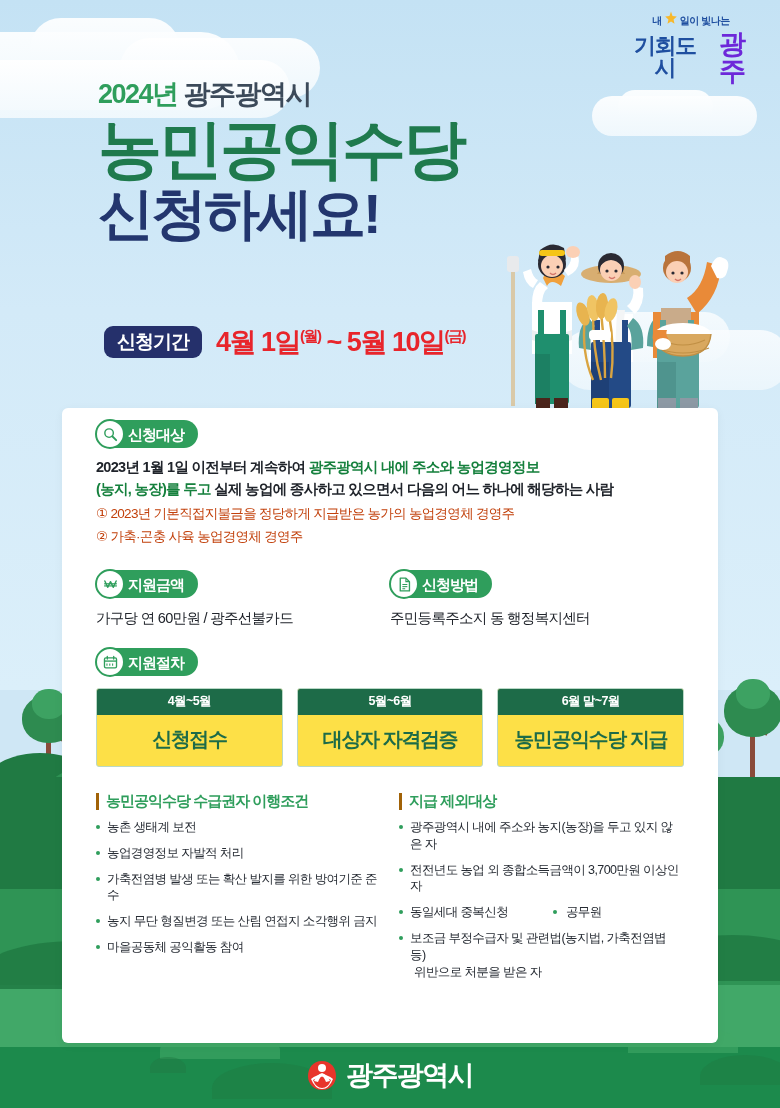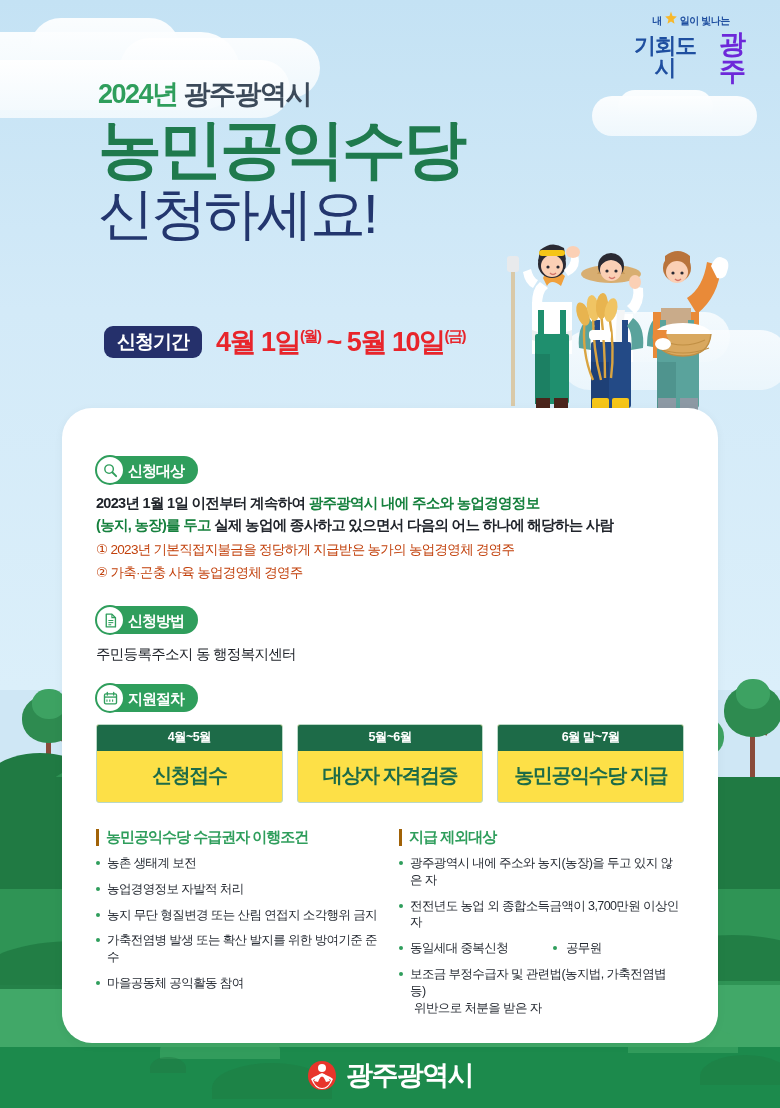--- a/index.html
+++ b/index.html
@@ -61,44 +61,44 @@
   
   .headline{ position:absolute; left:98px; top:80px; width:520px; }
   .hl-line1{ font-size:27px; font-weight:bold; letter-spacing:-1.5px; line-height:1.1; }
   .hl-line1 .year{ color:#2f9e5c; }
   .hl-line1 .city{ color:#3c4a5a; }
   .hl-big{
     margin-top:6px; font-size:64px; font-weight:bold; color:#1f7a4d;
     letter-spacing:-3px; line-height:1.05; white-space:nowrap;
   }
   .hl-big2{
-    margin-top:2px; font-size:56px; font-weight:normal; color:#23366e;
+    margin-top:2px; font-size:56px; font-weight:bold; color:#23366e;
     letter-spacing:-3px; line-height:1.05; white-space:nowrap;
   }
 
   .period{ position:absolute; left:104px; top:326px; display:flex; align-items:center; gap:14px; }
   .period-badge{
     background:#25306b; color:#ffffff; font-size:19px; font-weight:bold;
     padding:6px 13px 7px; border-radius:9px; letter-spacing:-1px; line-height:1;
   }
   .period-date{
     color:#e8252b; font-size:27px; font-weight:bold; letter-spacing:-1.5px; line-height:1;
     white-space:nowrap;
   }
   .period-date sup{ font-size:15px; vertical-align:super; }
 
   
   .farmers{ position:absolute; left:505px; top:222px; width:275px; height:190px; }
 
   
   .card{
     position:absolute; left:62px; top:408px; width:656px; height:635px;
-    background:#ffffff; border-radius:30px;
+    background:#ffffff; border-radius:6px;
     box-shadow:0 2px 10px rgba(0,0,0,.05);
-    padding:48px 34px 0;
+    padding:12px 34px 0;
   }
 
   .pill{
     display:inline-flex; align-items:center; height:28px;
     background:#2f9e5c; border-radius:999px; padding-right:14px;
     position:relative; padding-left:32px;
   }
   .pill .pill-icon{
     position:absolute; left:-1px; top:-1px; width:30px; height:30px;
     background:#ffffff; border:2px solid #2f9e5c; border-radius:50%;
@@ -367,20 +367,33 @@
       </div>
       <div class="rich">
         <span class="hl">(농지, 농장)를 두고</span><span> 실제 농업에 종사하고 있으면서 다음의 어느 하나에 해당하는 사람</span>
       </div>
       <div class="list-num">① 2023년 기본직접지불금을 정당하게 지급받은 농가의 농업경영체 경영주</div>
       <div class="list-num">② 가축·곤충 사육 농업경영체 경영주</div>
     </div>
   </div>
 
   <div class="two-col">
+    <div class="col">
+      <span class="pill">
+        <span class="pill-icon">
+          <svg viewBox="0 0 24 24" width="17" height="17" aria-hidden="true">
+            <path d="M4 7 L8 16 L12 8 L16 16 L20 7" fill="none" stroke="#2f9e5c" stroke-width="2" stroke-linecap="round" stroke-linejoin="round"></path>
+            <line x1="3" y1="11" x2="21" y2="11" stroke="#2f9e5c" stroke-width="1.7"></line>
+            <line x1="3" y1="14" x2="21" y2="14" stroke="#2f9e5c" stroke-width="1.7"></line>
+          </svg>
+        </span>
+        <span class="pill-label">지원금액</span>
+      </span>
+      <div class="plain">가구당 연 60만원 / 광주선불카드</div>
+    </div>
     <div class="col">
       <span class="pill">
         <span class="pill-icon">
           <svg viewBox="0 0 24 24" width="17" height="17" aria-hidden="true">
             <path d="M6 3 h8 l5 5 v13 h-13z" fill="none" stroke="#2f9e5c" stroke-width="1.9" stroke-linejoin="round"></path>
             <path d="M14 3 v5 h5" fill="none" stroke="#2f9e5c" stroke-width="1.6"></path>
             <line x1="9" y1="12" x2="16" y2="12" stroke="#2f9e5c" stroke-width="1.5"></line>
             <line x1="9" y1="15" x2="16" y2="15" stroke="#2f9e5c" stroke-width="1.5"></line>
             <line x1="9" y1="18" x2="13" y2="18" stroke="#2f9e5c" stroke-width="1.5"></line>
           </svg>
@@ -421,22 +434,22 @@
       </div>
     </div>
   </div>
 
   <div class="bottom">
     <div class="bcol">
       <div class="bhead">농민공익수당 수급권자 이행조건</div>
       <ul class="blist">
         <li>농촌 생태계 보전</li>
         <li>농업경영정보 자발적 처리</li>
+        <li>가축전염병 발생 또는 확산 발지를 위한 방여기준 준수</li>
         <li>농지 무단 형질변경 또는 산림 연접지 소각행위 금지</li>
-        <li>가축전염병 발생 또는 확산 발지를 위한 방여기준 준수</li>
         <li>마을공동체 공익활동 참여</li>
       </ul>
     </div>
     <div class="bcol">
       <div class="bhead">지급 제외대상</div>
       <ul class="blist">
         <li>광주광역시 내에 주소와 농지(농장)을 두고 있지 않은 자</li>
         <li>전전년도 농업 외 종합소득금액이 3,700만원 이상인 자</li>
         <li>
           <span>동일세대 중복신청</span>

